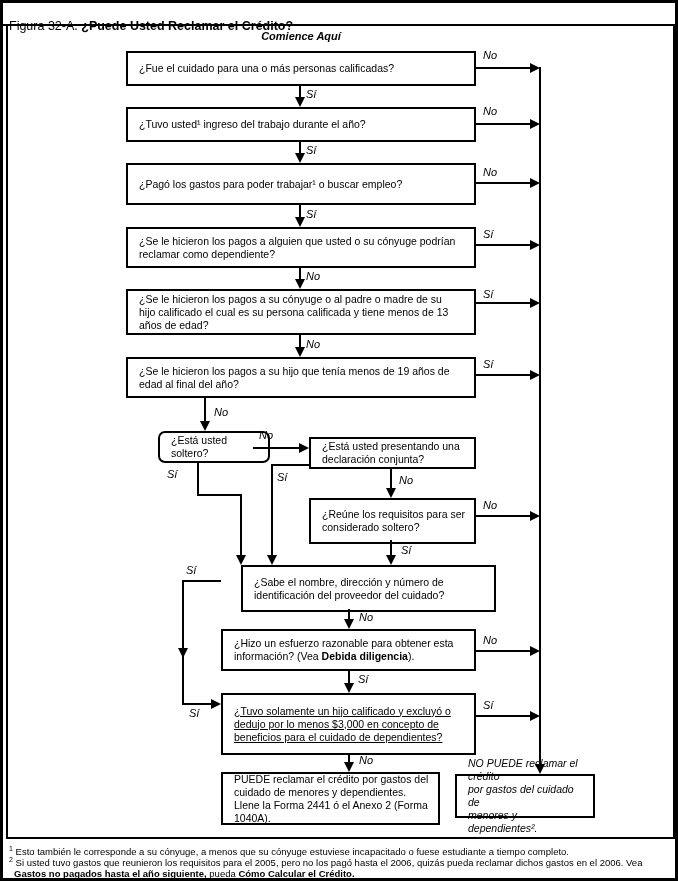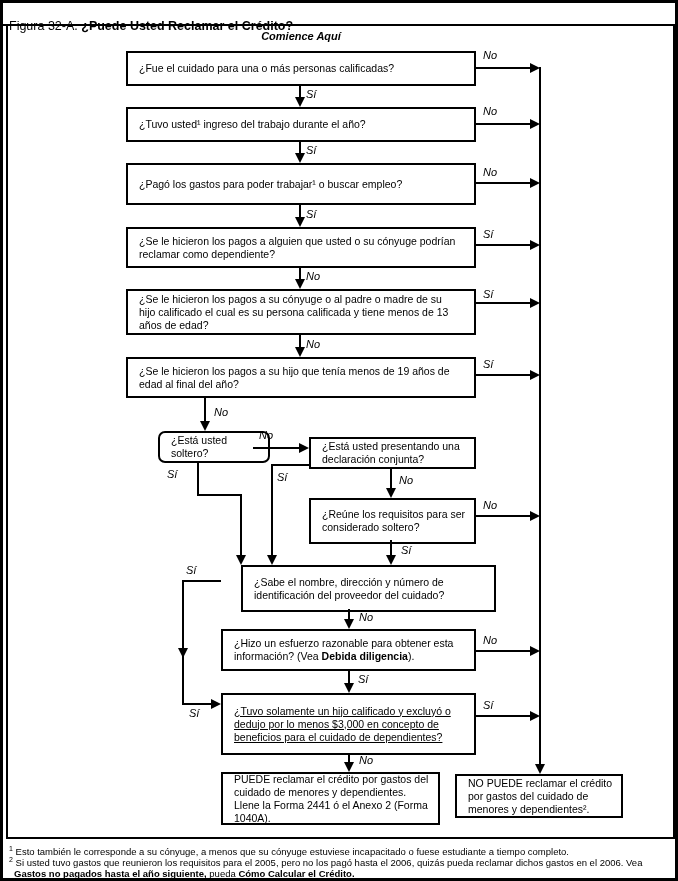--- a/index.html
+++ b/index.html
@@ -81,21 +81,21 @@
       <span class="txt">¿Tuvo solamente un hijo calificado y excluyó o
 dedujo por lo menos $3,000 en concepto de
 beneficios para el cuidado de dependientes?</span>
     </div>
   <div class="node" style="left:218px;top:769px;width:219px;height:53px;">
       <span class="txt">PUEDE reclamar el crédito por gastos del
 cuidado de menores y dependientes.
 Llene la Forma 2441 ó el Anexo 2 (Forma
 1040A).</span>
     </div>
-  <div class="node" style="left:452px;top:771px;width:168px;height:44px;">
+  <div class="node" style="left:452px;top:771px;width:140px;height:44px;font-style:italic;">
       <span class="txt">NO PUEDE reclamar el crédito
 por gastos del cuidado de
 menores y dependientes².</span>
     </div>
 
   <div class="vl" style="left:296px;top:83px;height:12px;"></div>
     <div class="ah-d" style="left:292px;top:94px;"></div>
   <div class="vl" style="left:296px;top:139px;height:12px;"></div>
     <div class="ah-d" style="left:292px;top:150px;"></div>
   <div class="vl" style="left:296px;top:202px;height:13px;"></div>

